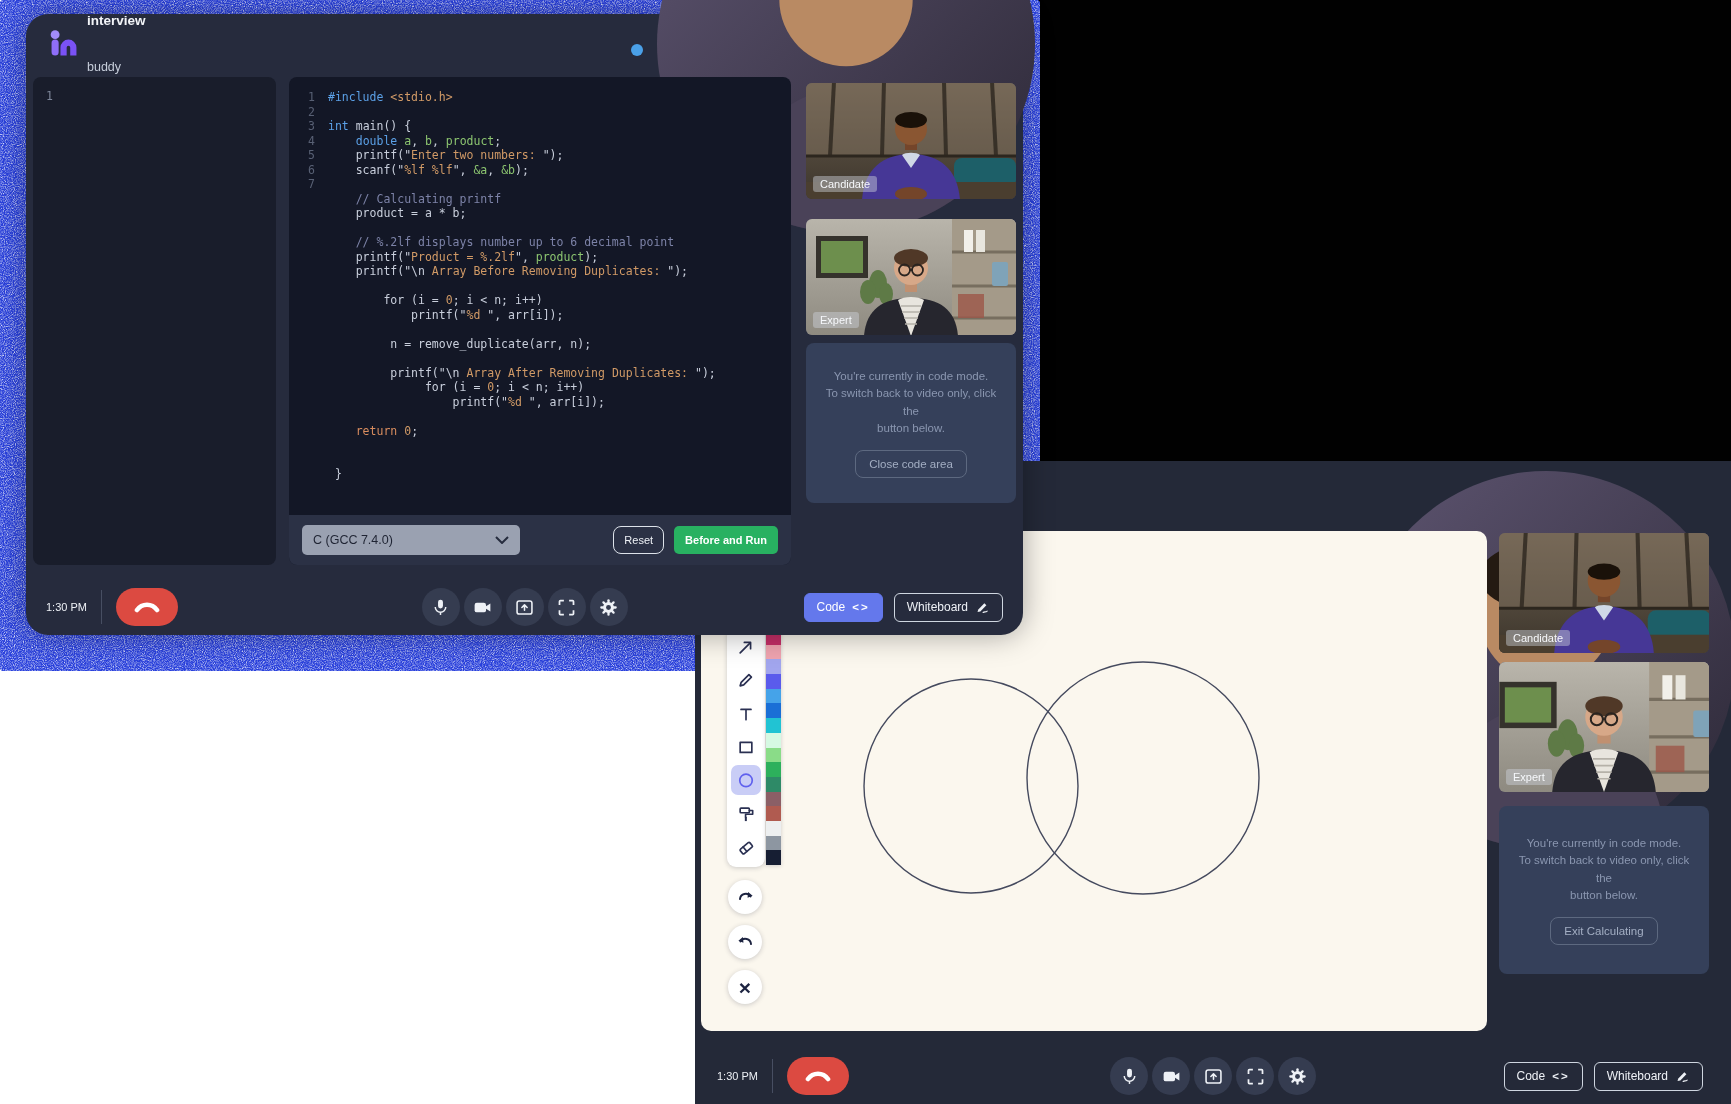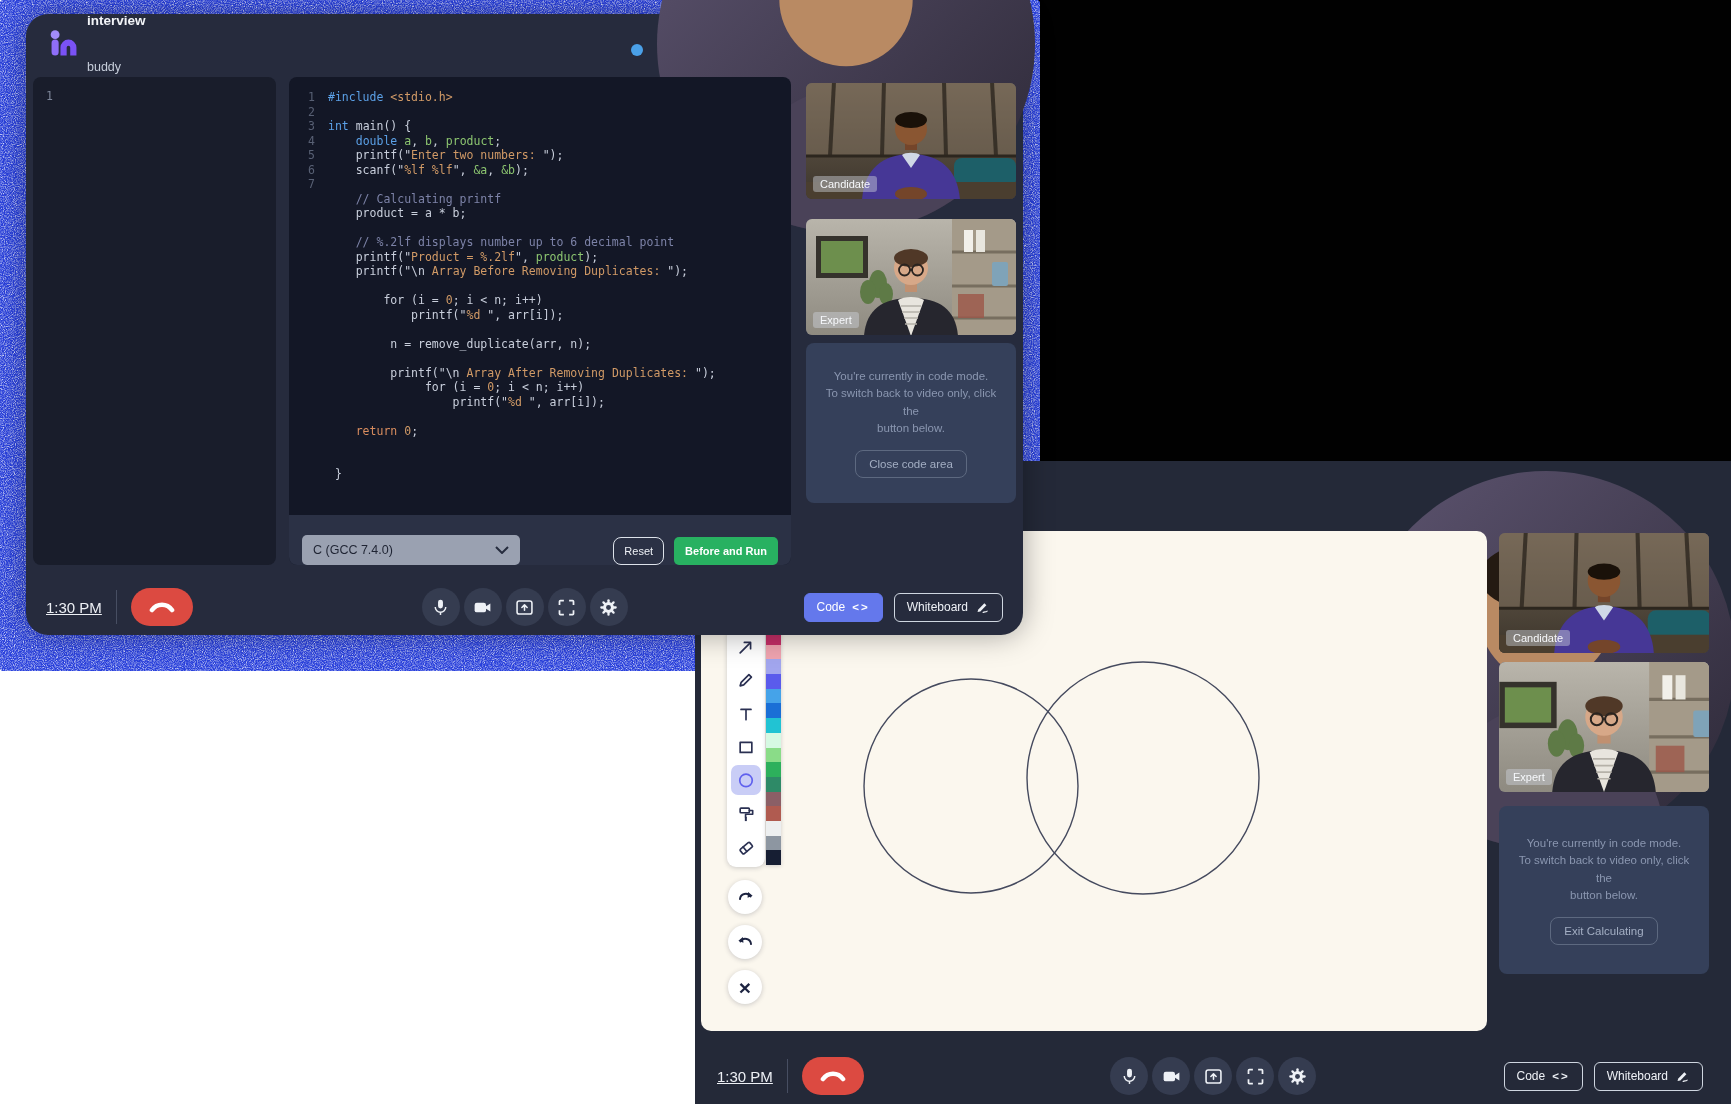--- a/index.html
+++ b/index.html
@@ -36,40 +36,40 @@
   .side-panel .ln0 { color:#7c8598; display:inline-block; min-width:10px; }
   .side-panel .out-text { margin-left:13px; color:#b6bfcc; }
 
   .editor { width:502px; margin-right:15px; background:#131726; border-radius:8px; position:relative; overflow:hidden; }
   .code-area { position:absolute; left:0; right:0; top:0; bottom:50px; padding:13px 8px 0 0; font-family:"DejaVu Sans Mono", monospace; font-size:11.5px; line-height:14.5px; overflow:hidden; }
   .code-line { white-space:pre; min-height:14.5px; }
   .code-line .ln { display:inline-block; width:26px; text-align:right; margin-right:13px; color:#586074; }
   .tk-kw { color:#5ba0e6;margin-top:39px; } .tk-id { color:#8cc570; } .tk-str { color:#d19a66; }
   .tk-com { color:#7d83a8; } .tk-pl { color:#c9cfdc; } .tk-num { color:#d19a66; } .tk-ret { color:#d98d5f; }
 
-  .editor-bar { position:absolute; left:0; right:0; bottom:0; height:50px; background:#2b3145; display:flex; align-items:flex-end; padding:0 13px; }
+  .editor-bar { position:absolute; left:0; right:0; bottom:0; height:50px; background:#2b3145; display:flex; align-items:center; padding:0 13px; }
   .lang-select { width:218px; height:30px; background:#9aa1b1; border-radius:5px; color:#1f2433; font-size:12.5px; display:flex; align-items:center; justify-content:space-between; padding:0 11px; cursor:pointer; }
   .btn-reset { margin-left:auto; background:transparent; border:1px solid #dde2ea; color:#eef1f6; border-radius:8px; font-size:11px; padding:7px 10px; font-family:inherit; cursor:pointer; }
   .btn-run { margin-left:10px; background:#28b161; border:none; color:#ffffff; border-radius:5px; font-size:11px; font-weight:bold; padding:8px 11px; font-family:inherit; cursor:pointer; }
 
   .col-right { width:210px; padding-top:6px; display:flex; flex-direction:column; }
   .video-thumb { position:relative; border-radius:6px; overflow:hidden; background:#556; }
   .video-thumb svg { display:block; width:100%; height:100%; }
   .vt-1 { height:116px; }
   .vt-2 { height:116px; margin-top:20px; }
   .video-label { position:absolute; left:7px; bottom:7px; background:rgba(206,211,219,.45); color:#f6f8fb; font-size:11px; padding:2px 7px; border-radius:3px; }
   .mode-panel { margin-top:8px; background:#35405a; border-radius:8px; display:flex; flex-direction:column; align-items:center; justify-content:center; padding:0 12px; }
   .mp-1 { height:160px; }
   .mode-text { font-size:11.5px; color:#8a96b0; text-align:center; line-height:1.5; }
   .mode-btn { margin-top:13px; background:transparent; border:1px solid #5d6980; color:#a3aec3; border-radius:8px; padding:7px 13px; font-size:11.5px; font-family:inherit; cursor:pointer; }
 
   
   .call-bar { position:absolute; left:0; right:0; bottom:9px; height:38px; }
   .cb-left { position:absolute; left:20px; top:0; height:38px; display:flex; align-items:center; gap:14px; }
-  .cb-time { color:#edf0f5; font-size:15px;text-decoration:underline; }
+  .cb-time { color:#edf0f5; font-size:11px; }
   .cb-divider { width:1px; height:34px; background:#474e62; }
   .hangup { width:62px; height:38px; border-radius:19px; background:#dc4a41; border:none; display:flex; align-items:center; justify-content:center; cursor:pointer; }
   .cb-center { position:absolute; left:50%; top:0; transform:translateX(-50%); display:flex; gap:4px; }
   .round-icon { width:38px; height:38px; border-radius:50%; background:#353c50; border:none; display:flex; align-items:center; justify-content:center; cursor:pointer; }
   .round-icon svg { width:21px; height:21px; }
   .cb-right { position:absolute; right:20px; top:0; height:38px; display:flex; align-items:center; gap:11px; }
   .mode-switch { display:flex; align-items:center; gap:7px; height:29px; border-radius:6px; padding:0 12px; font-size:12px; font-family:inherit; cursor:pointer; }
   .mode-switch.filled { background:#6478ec; border:1px solid #6478ec; color:#ffffff; }
   .mode-switch.outline { background:transparent; border:1px solid #cfd6e0; color:#eef1f6; }
   .code-chevs { letter-spacing:2px; font-weight:bold; font-size:11.5px; }

